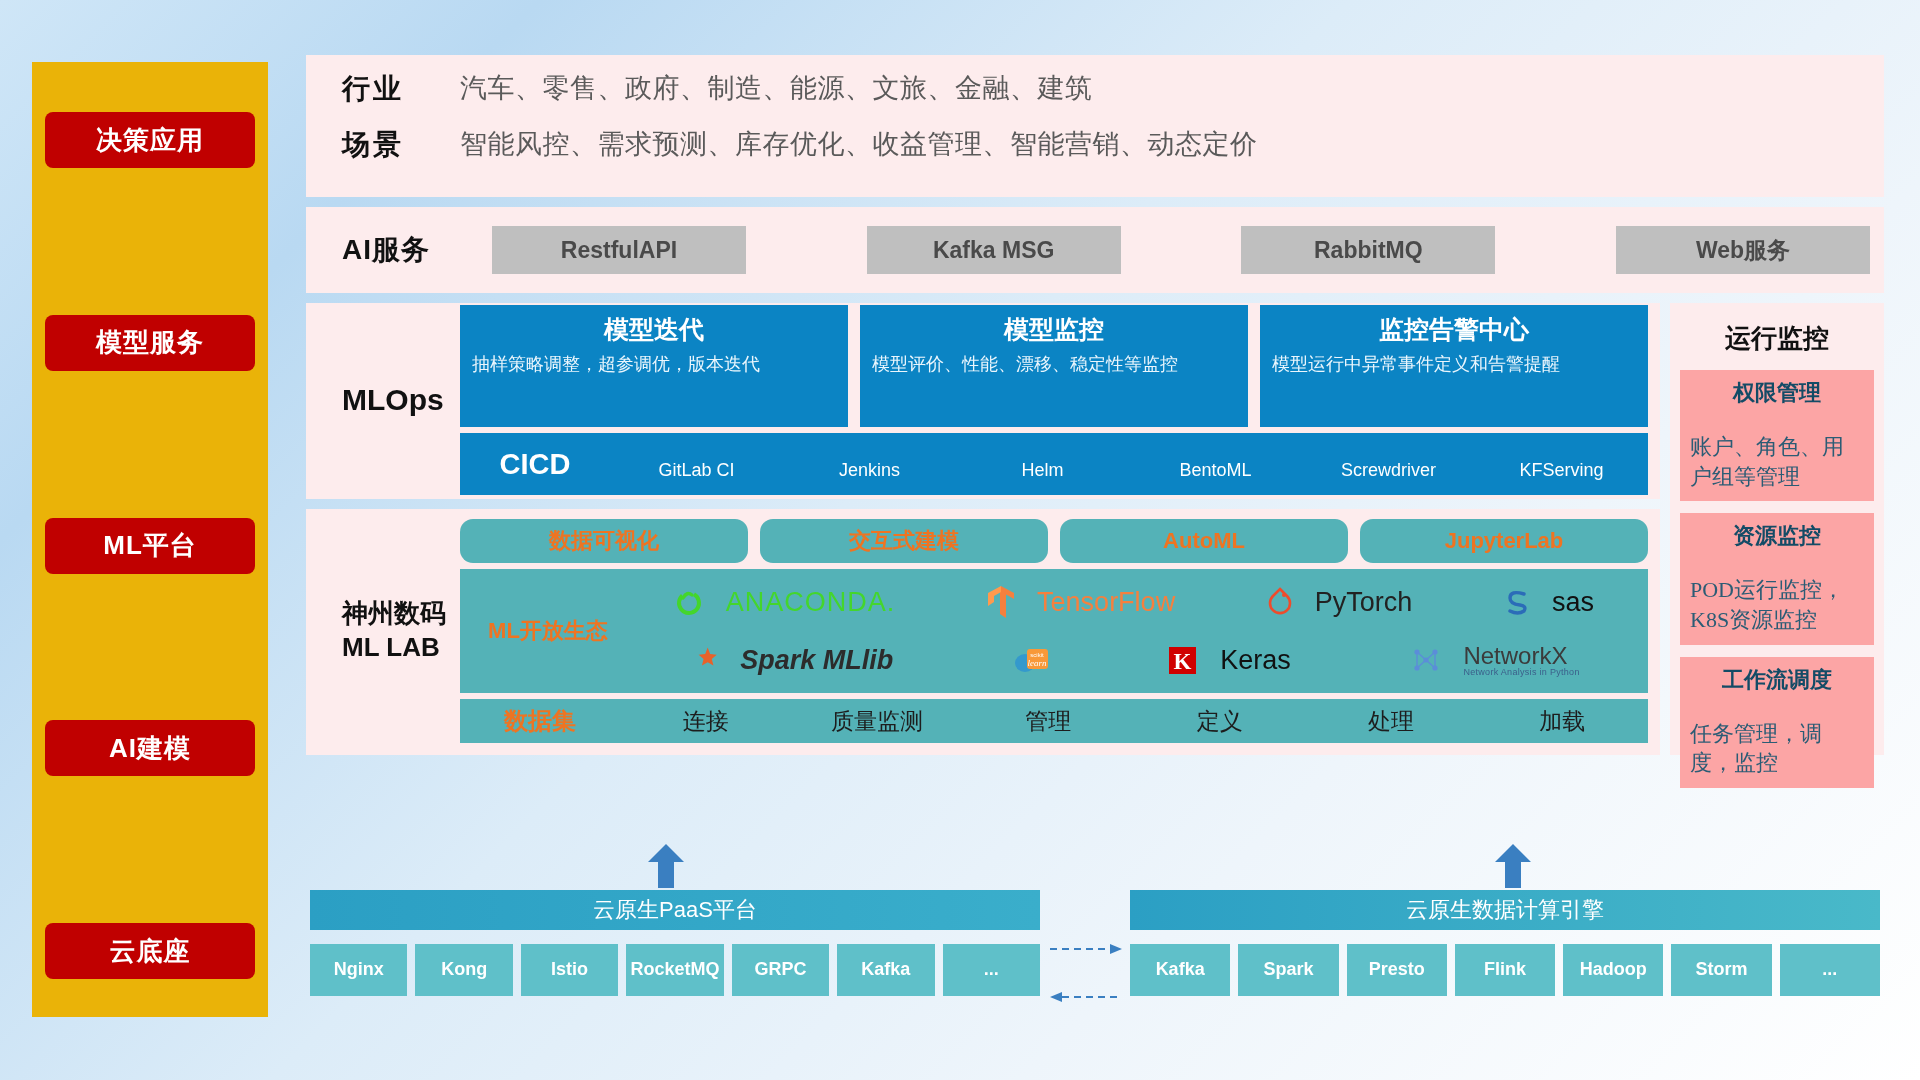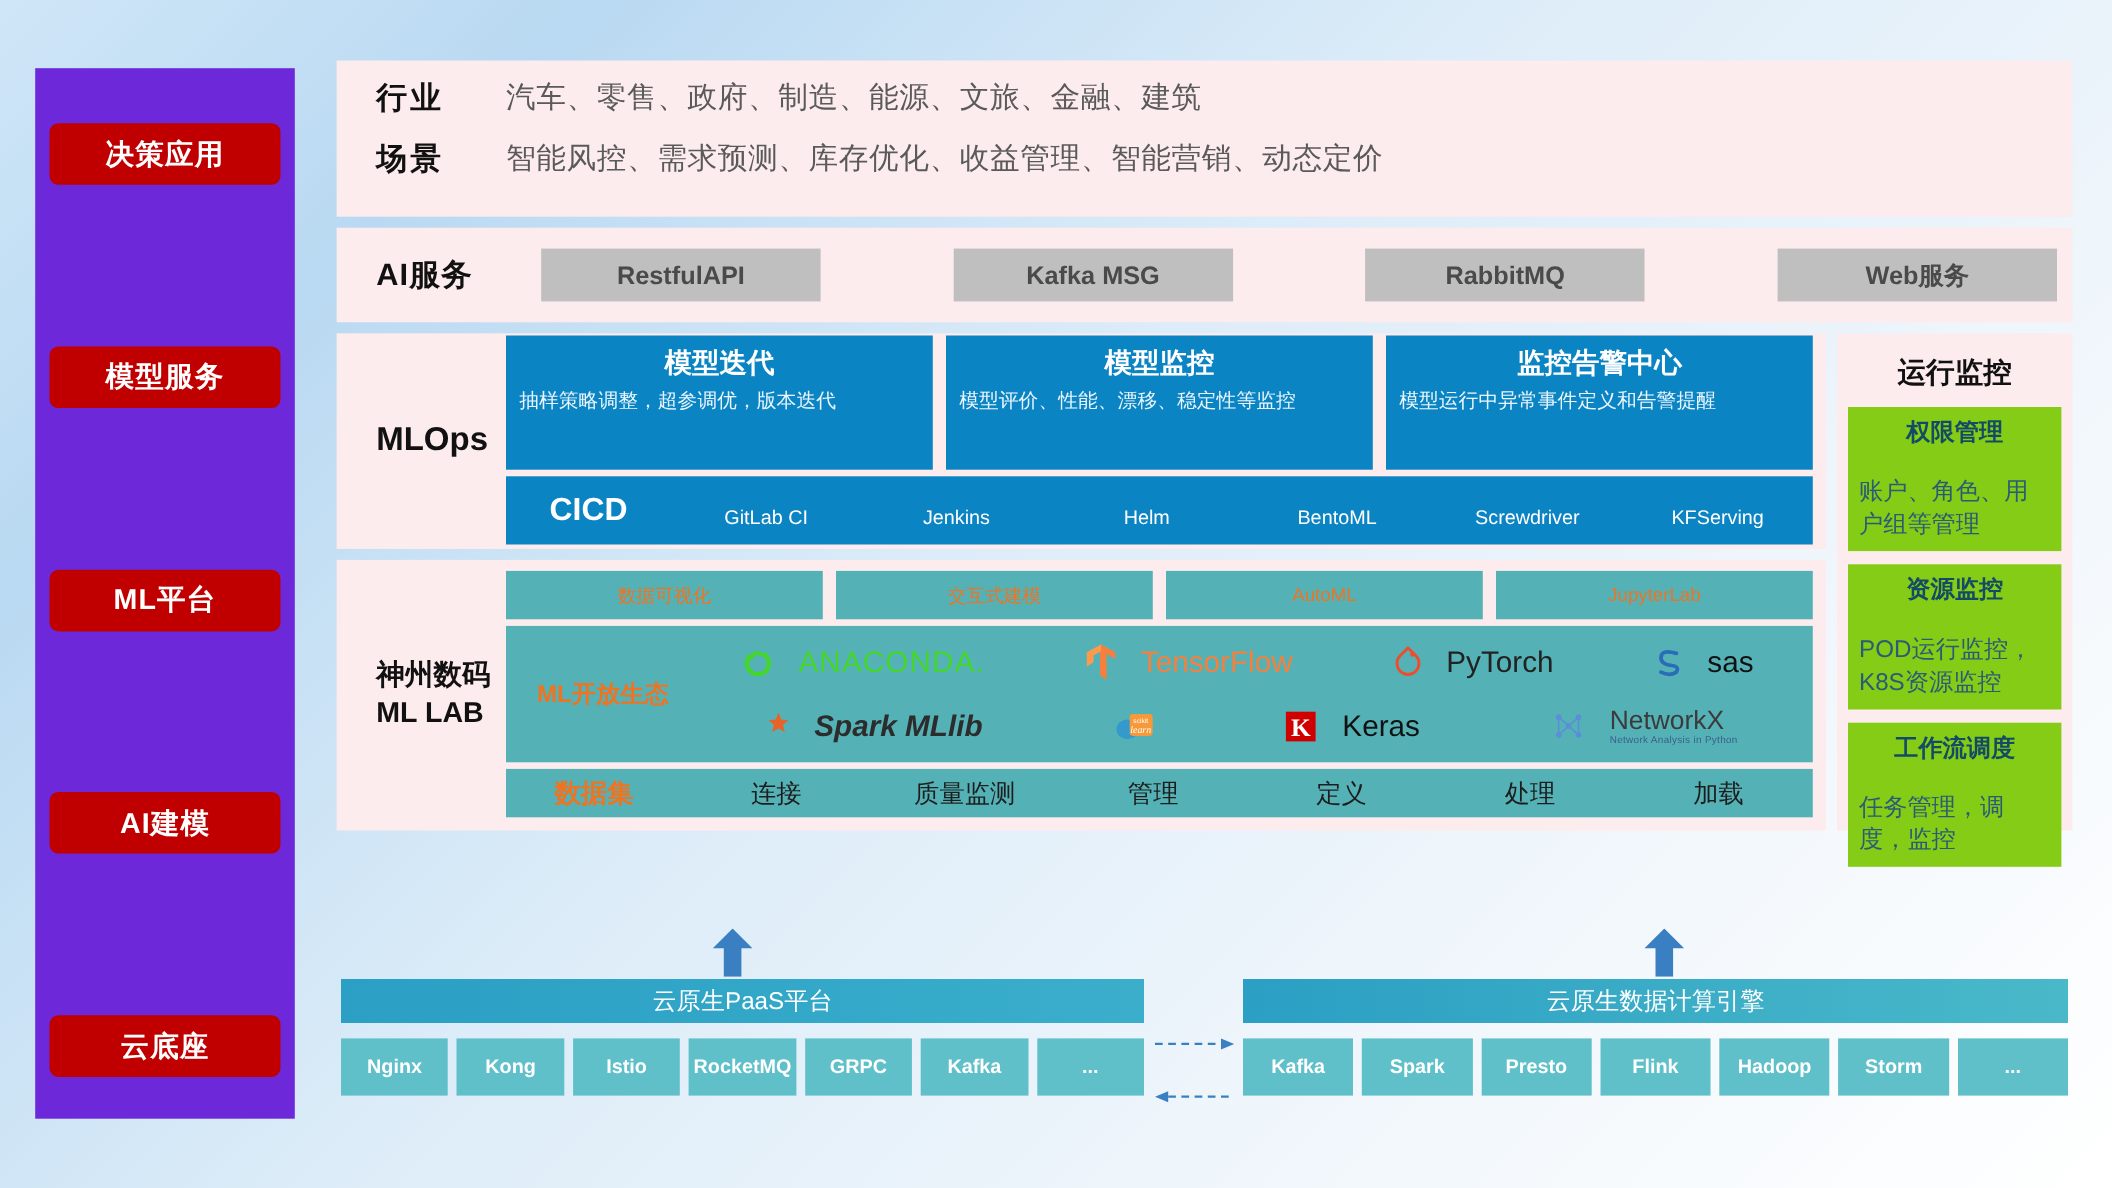--- a/index.html
+++ b/index.html
@@ -11,21 +11,21 @@
   body {
     background: linear-gradient(135deg, #cfe6f7 0%, #b9d9f2 18%, #dcecf8 45%, #eef5fb 70%, #ffffff 100%);
     position: relative;
   }
 
   
   #left-rail {
     position: absolute;
     left: 32px; top: 62px;
     width: 236px; height: 955px;
-    background: #6d28d9;
+    background: #eab308;
     display: flex; flex-direction: column;
     justify-content: space-between;
     padding: 50px 0 38px 0;
     align-items: center;
   }
   .rail-pill {
     width: 210px; height: 56px;
     background: #c00000;
     border-radius: 8px;
     color: #fff;
@@ -152,22 +152,22 @@
     font-size: 26px; font-weight: bold; color: #111;
     display: flex; align-items: center;
     line-height: 1.3;
   }
   #modeling-inner { flex: 1; display: flex; flex-direction: column; gap: 6px; }
   #tool-chips { display: flex; gap: 12px; height: 52px; }
   .tool-chip {
     flex: 1;
     background: #54b2b7;
     color: #ee7422;
-    font-size: 17px; font-weight: normal;
-    display: flex; align-items: center; justify-content: center;
+    font-size: 22px; font-weight: bold;
+    display: flex; align-items: center; justify-content: center; border-radius: 13px;
   }
   #eco-row {
     background: #54b2b7;
     flex: 1;
     display: flex; align-items: center;
     padding: 4px 8px;
     min-height: 124px;
   }
   #eco-label {
     width: 160px; flex: none;
@@ -200,24 +200,25 @@
     height: 452px;
     padding: 12px 10px;
     display: flex; flex-direction: column;
   }
   #monitor-title {
     text-align: center;
     font-size: 26px; font-weight: bold; color: #111;
     margin: 6px 0 14px 0;
   }
   .monitor-card {
-    background: #84cc16;
+    background: #fca5a5;
     margin-bottom: 12px;
     padding: 8px 10px 10px 10px;
     flex: 1;
+    font-family: Liberation Serif, serif;
   }
   .monitor-card-title {
     text-align: center;
     font-size: 22px; font-weight: bold; color: #134b66;
     margin-bottom: 5px;
   }
   .monitor-card-desc {
     font-size: 22px; color: #2b5c75; line-height: 1.35; margin-top: 24px;
   }
 

